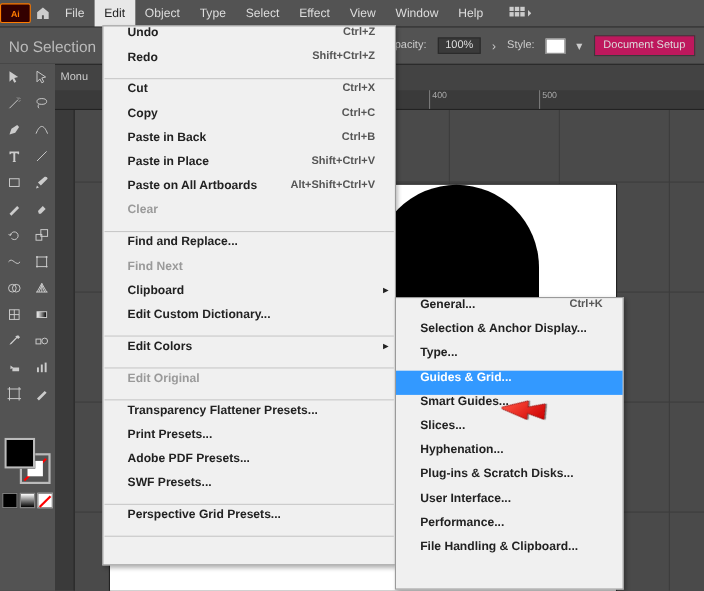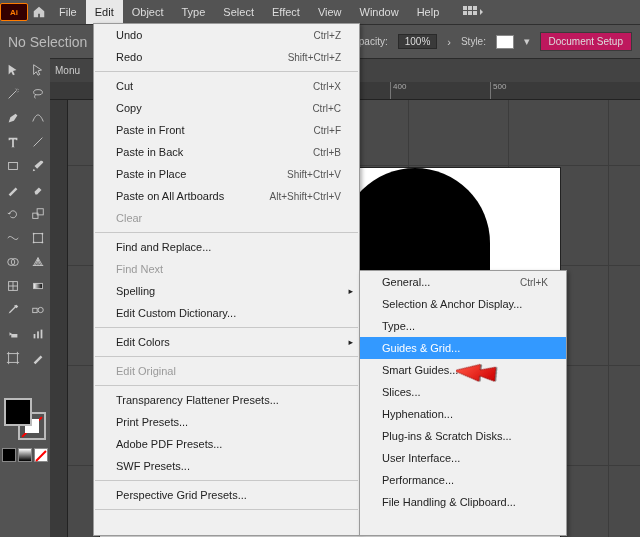--- a/index.html
+++ b/index.html
@@ -48,21 +48,21 @@
   .ruler-h { position: absolute; left: 50px; top: 82px; right: 0; height: 18px; background: #3a3a3a; border-bottom: 1px solid #222; }
   .ruler-h .tick { position: absolute; top: 0; bottom: 0; border-left: 1px solid #777; font-size: 8px; color: #aaa; padding-left: 2px; }
   .ruler-v { position: absolute; left: 50px; top: 100px; width: 18px; bottom: 0; background: #3a3a3a; border-right: 1px solid #222; }
   .canvas { position: absolute; left: 68px; top: 100px; right: 0; bottom: 0; background: #4a4a4a; }
   .grid-v, .grid-h { position: absolute; background: #3c3c3c; }
   .artboard { position: absolute; left: 32px; top: 68px; width: 460px; height: 370px; background: #fff; box-shadow: 0 0 0 1px #222; }
   .black-shape { position: absolute; left: 240px; top: 0; width: 150px; height: 110px; background: #000; border-radius: 80px 80px 0 0; }
 
   
   .menu { position: absolute; background: #f0f0f0; color: #222; border: 1px solid #9a9a9a; box-shadow: 2px 2px 4px rgba(0,0,0,.3); font-size: 11px; }
-  .menu-item { display: flex; align-items: center; height: 22px; padding: 0 18px 0 22px; position: relative; }
+  .menu-item { display: flex; height: 22px; padding: 0 18px 0 22px; position: relative; font-weight: bold; }
   .menu-item.disabled { color: #9a9a9a; }
   .menu-item.hl { background: #3399ff; color: #fff; }
   .menu-item .shortcut { margin-left: auto; padding-left: 30px; color: #555; font-size: 10px; }
   .menu-item .arrow { position: absolute; right: 6px; font-size: 9px; }
   .menu-sep { height: 1px; background: #c8c8c8; margin: 3px 1px; }
 
   .edit-menu { left: 93px; top: 23px; width: 267px; }
   .submenu { left: 359px; top: 270px; width: 208px; }
 
   
@@ -320,24 +320,20 @@
     <div class="menu-sep"></div>
     <div class="menu-item">
       <span>Cut</span>
       <span class="shortcut">Ctrl+X</span>
     </div>
     <div class="menu-item">
       <span>Copy</span>
       <span class="shortcut">Ctrl+C</span>
     </div>
     <div class="menu-item">
-      <span>Paste in Front</span>
-      <span class="shortcut">Ctrl+F</span>
-    </div>
-    <div class="menu-item">
       <span>Paste in Back</span>
       <span class="shortcut">Ctrl+B</span>
     </div>
     <div class="menu-item">
       <span>Paste in Place</span>
       <span class="shortcut">Shift+Ctrl+V</span>
     </div>
     <div class="menu-item">
       <span>Paste on All Artboards</span>
       <span class="shortcut">Alt+Shift+Ctrl+V</span>
@@ -346,21 +342,21 @@
       <span>Clear</span>
     </div>
     <div class="menu-sep"></div>
     <div class="menu-item">
       <span>Find and Replace...</span>
     </div>
     <div class="menu-item disabled">
       <span>Find Next</span>
     </div>
     <div class="menu-item">
-      <span>Spelling</span>
+      <span>Clipboard</span>
       <span class="arrow">▸</span>
     </div>
     <div class="menu-item">
       <span>Edit Custom Dictionary...</span>
     </div>
     <div class="menu-sep"></div>
     <div class="menu-item">
       <span>Edit Colors</span>
       <span class="arrow">▸</span>
     </div>

